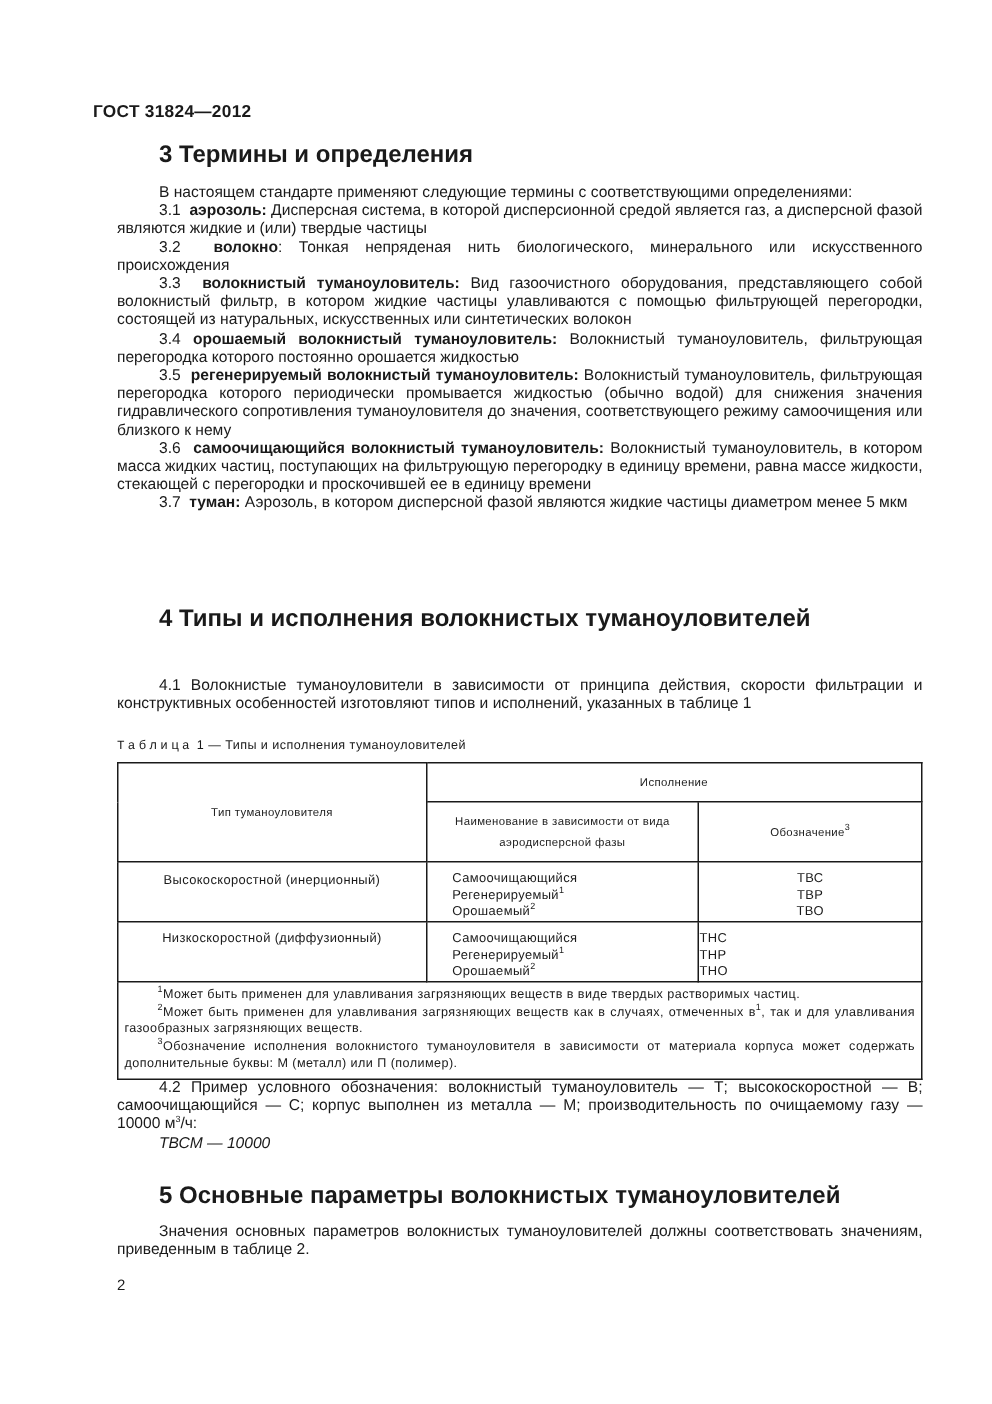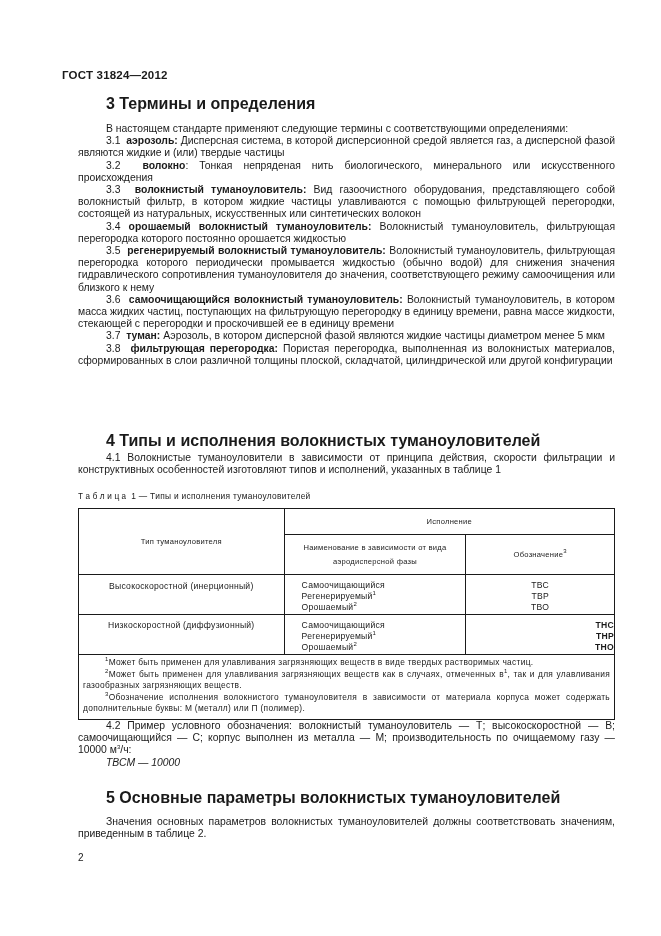--- a/index.html
+++ b/index.html
@@ -42,24 +42,23 @@
 
 <div class="para" style="top:123px;">
   <p>В настоящем стандарте применяют следующие термины с соответствующими определениями:</p>
   <p><span>3.1</span>&nbsp;&nbsp;<b>аэрозоль:</b><span> Дисперсная система, в которой дисперсионной средой является газ, а дисперсной фазой являются жидкие и (или) твердые частицы</span></p>
   <p><span>3.2</span>&nbsp;&nbsp;<b>волокно</b><span>: Тонкая непряденая нить биологического, минерального или искусственного происхождения</span></p>
   <p><span>3.3</span>&nbsp;&nbsp;<b>волокнистый туманоуловитель:</b><span> Вид газоочистного оборудования, представляющего собой волокнистый фильтр, в котором жидкие частицы улавливаются с помощью фильтрующей перегородки, состоящей из натуральных, искусственных или синтетических волокон</span></p>
   <p><span>3.4</span>&nbsp;<b>орошаемый волокнистый туманоуловитель:</b><span> Волокнистый туманоуловитель, фильтрующая перегородка которого постоянно орошается жидкостью</span></p>
   <p><span>3.5</span>&nbsp;&nbsp;<b>регенерируемый волокнистый туманоуловитель:</b><span> Волокнистый туманоуловитель, фильтрующая перегородка которого периодически промывается жидкостью (обычно водой) для снижения значения гидравлического сопротивления туманоуловителя до значения, соответствующего режиму самоочищения или близкого к нему</span></p>
   <p><span>3.6</span>&nbsp;&nbsp;<b>самоочищающийся волокнистый туманоуловитель:</b><span> Волокнистый туманоуловитель, в котором масса жидких частиц, поступающих на фильтрующую перегородку в единицу времени, равна массе жидкости, стекающей с перегородки и проскочившей ее в единицу времени</span></p>
   <p><span>3.7</span>&nbsp;&nbsp;<b>туман:</b><span> Аэрозоль, в котором дисперсной фазой являются жидкие частицы диаметром менее 5 мкм</span></p>
-  <p><span>3.8</span>&nbsp;&nbsp;<b>фильтрующая перегородка:</b><span> Пористая перегородка, выполненная из волокнистых материалов, сформированных в слои различной толщины плоской, складчатой, цилиндрической или другой конфигурации</span></p>
 </div>
 
-<div class="abs h2" style="top:432px;">4  Типы и исполнения волокнистых туманоуловителей</div>
+<div class="abs h2" style="top:404px;">4  Типы и исполнения волокнистых туманоуловителей</div>
 
 <div class="para" style="top:452px;">
   <p>4.1  Волокнистые туманоуловители в зависимости от принципа действия, скорости фильтрации и конструктивных особенностей изготовляют типов и исполнений, указанных в таблице 1</p>
 </div>
 
 <div class="abs tcap"><span class="sp">Таблица</span><span> 1 — Типы и исполнения туманоуловителей</span></div>
 
 <table class="t1">
   <colgroup>
       <col style="width:206px">
@@ -88,21 +87,21 @@
       <div>ТВО</div>
     </td>
   </tr>
   <tr style="height:40px;">
     <td style="text-align:center; vertical-align:top; padding-top:5px;">Низкоскоростной (диффузионный)</td>
     <td class="lines" style="padding-left:17px; vertical-align:top; padding-top:5px;">
       <div><span>Самоочищающийся</span><sup></sup></div>
       <div><span>Регенерируемый</span><sup>1</sup></div>
       <div><span>Орошаемый</span><sup>2</sup></div>
     </td>
-    <td class="lines" style="text-align:right; vertical-align:top; padding-top:5px;font-weight:bold;">
+    <td class="lines" style="text-align:left; vertical-align:top; padding-top:5px;">
       <div>ТНС</div>
       <div>ТНР</div>
       <div>ТНО</div>
     </td>
   </tr>
   <tr>
     <td colspan="3" class="notes">
       <p><sup>1</sup><span>Может быть применен для улавливания загрязняющих веществ в виде твердых растворимых частиц.</span></p>
       <p><sup>2</sup><span>Может быть применен для улавливания загрязняющих веществ как в случаях, отмеченных в</span><sup>1</sup><span>, так и для улавливания газообразных загрязняющих веществ.</span></p>
       <p><sup>3</sup><span>Обозначение исполнения волокнистого туманоуловителя в зависимости от материала корпуса может содержать дополнительные буквы: М (металл) или П (полимер).</span></p>

